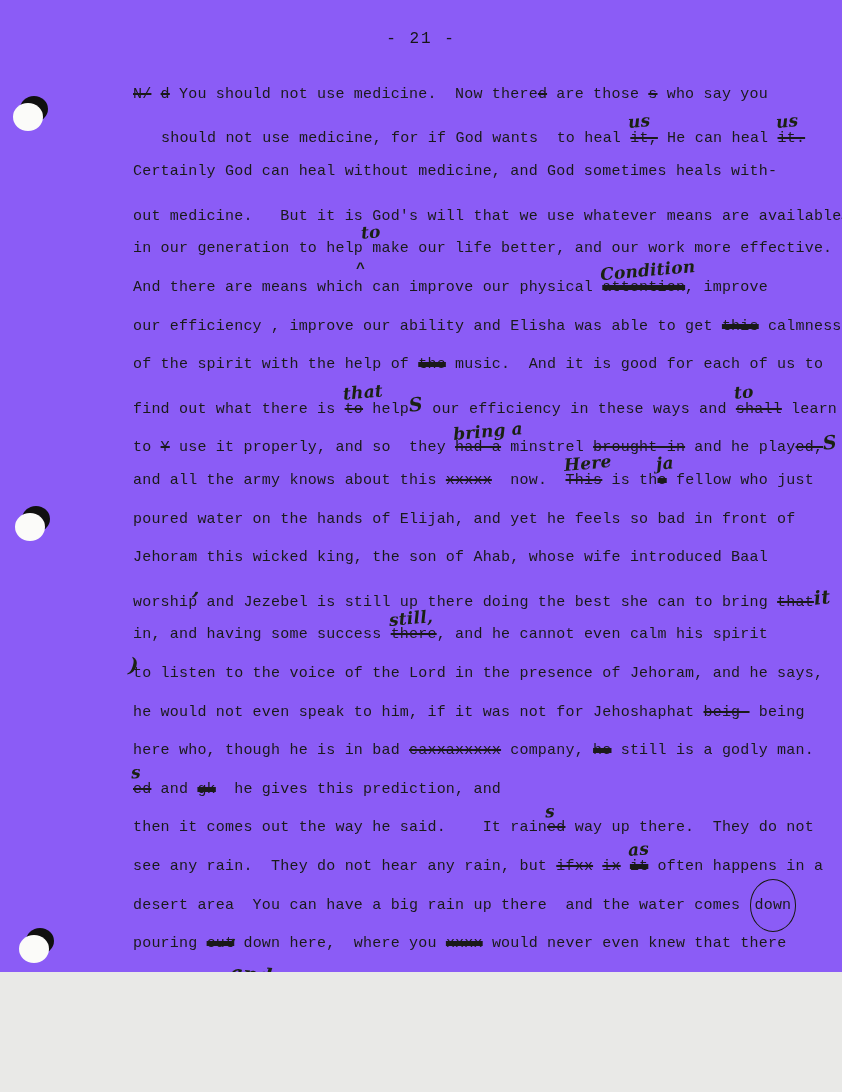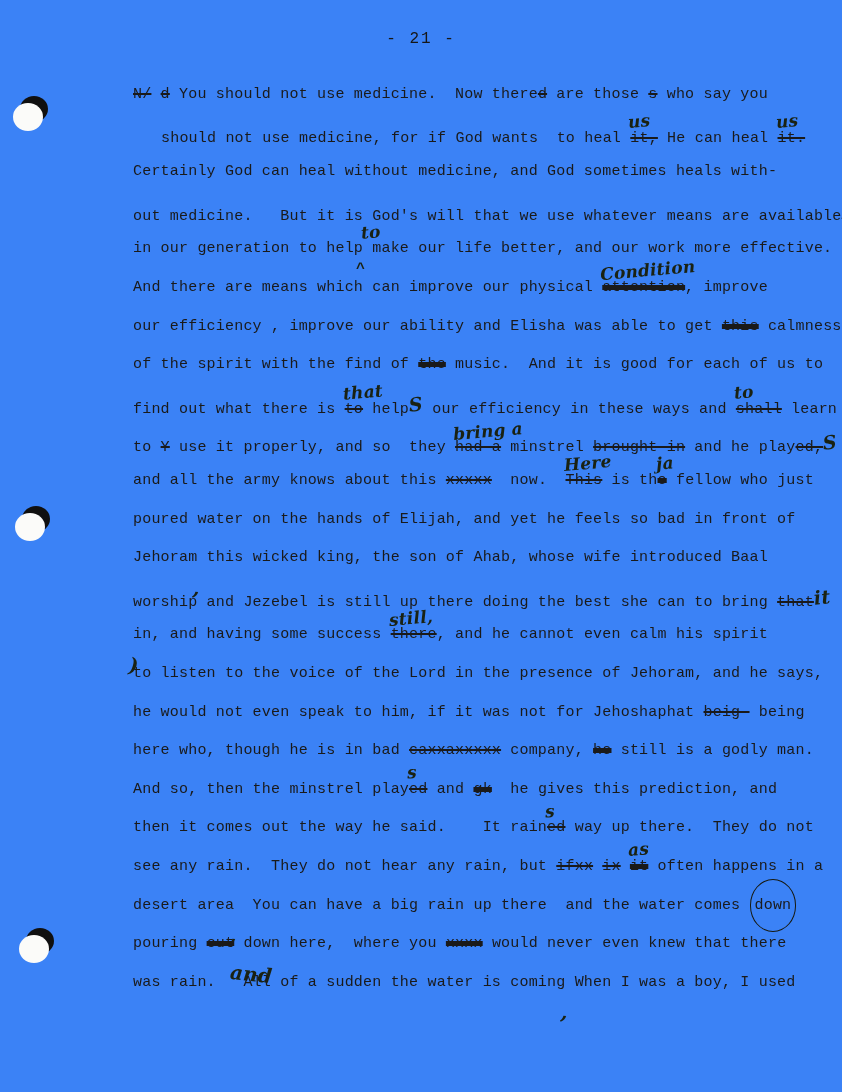--- a/index.html
+++ b/index.html
@@ -1,17 +1,17 @@
 <!DOCTYPE html>
 <html><head>
 <meta charset="utf-8">
 <style>
   html,body{margin:0;padding:0;}
   body{width:842px;height:1092px;background:#e9e9e7;font-family:"Liberation Mono",monospace;}
-  .paper{position:absolute;left:0;top:0;width:842px;height:1092px;background:#3b82f6;overflow:hidden;}
+  .paper{position:absolute;left:0;top:0;width:842px;height:972px;background:#8b5cf6;overflow:hidden;}
   .pageno{position:absolute;left:0;right:0;top:30px;text-align:center;font-size:16px;
           letter-spacing:2px;color:#161616;}
   .line{position:absolute;left:133px;white-space:pre;font-size:15px;color:#1a1a1a;
         letter-spacing:0.2px;}
   .t{}
   .st{text-decoration:line-through;text-decoration-thickness:2px;}
   .sc{text-decoration:line-through;text-decoration-thickness:5px;}
   .ci{border:1.6px solid #17190f;border-radius:50%;padding:17px 4px;}
   .hwa{position:relative;display:inline-block;width:0;overflow:visible;vertical-align:baseline;}
   .hw{font-family:"DejaVu Serif",serif;font-style:italic;font-weight:bold;color:#1a2212;
@@ -31,32 +31,32 @@
 <div class="paper">
   <div class="pageno">- 21 -</div>
   <div id="lines">
       <div class="line" style="top: 86px;"><span class="st">N/</span><span class="t"> </span><span class="st">d</span><span class="t"> You should not use medicine.  Now there</span><span class="st">d</span><span class="t"> are those </span><span class="st">s</span><span class="t"> who say you</span></div>
       <div class="line" style="top: 130px; margin-left: 28px;"><span class="t">should not use medicine, for if God wants  to heal </span><span class="hwa"><span class="hw above">us</span></span><span class="st">it,</span><span class="t"> He can heal </span><span class="hwa"><span class="hw above">us</span></span><span class="st">it.</span></div>
       <div class="line" style="top: 163.2px;"><span class="t">Certainly God can heal without medicine, and God sometimes heals with-</span></div>
       <div class="line" style="top: 201.8px;"><span class="t">out medicine.   But it is God's will that we use whatever means are available</span><span class="hw-inline">X</span></div>
       <div class="line" style="top: 240.4px;"><span class="t">in our generation to help</span><span class="hwa"><span class="hw above">to</span></span><span class="hwa"><span class="caret">^</span></span><span class="t"> make our life better, and our work more effective.</span></div>
       <div class="line" style="top: 279px;"><span class="t">And there are means which can improve our physical </span><span class="hwa"><span class="hw above">Condition</span></span><span class="sc">attention</span><span class="t">, improve</span></div>
       <div class="line" style="top: 317.6px;"><span class="t">our efficiency , improve our ability and Elisha was able to get </span><span class="sc">this</span><span class="t"> calmness</span></div>
-      <div class="line" style="top: 356.2px;"><span class="t">of the spirit with the find of </span><span class="sc">the</span><span class="t"> music.  And it is good for each of us to</span></div>
+      <div class="line" style="top: 356.2px;"><span class="t">of the spirit with the help of </span><span class="sc">the</span><span class="t"> music.  And it is good for each of us to</span></div>
       <div class="line" style="top: 394.8px;"><span class="t">find out what there is </span><span class="hwa"><span class="hw above">that</span></span><span class="st">to</span><span class="t"> help</span><span class="hw-inline">S</span><span class="t"> our efficiency in these ways and </span><span class="hwa"><span class="hw above">to</span></span><span class="st">shall</span><span class="t"> learn</span></div>
       <div class="line" style="top: 433.4px;"><span class="t">to </span><span class="st">Y</span><span class="t"> use it properly, and so  they </span><span class="hwa"><span class="hw above">bring a</span></span><span class="st">had a</span><span class="t"> minstrel </span><span class="st">brought in</span><span class="t"> and he play</span><span class="st">ed,</span><span class="hw-inline">S</span></div>
       <div class="line" style="top: 472px;"><span class="t">and all the army knows about this </span><span class="st">xxxxx</span><span class="t">  now.  </span><span class="hwa"><span class="hw above">Here</span></span><span class="st">This</span><span class="t"> is th</span><span class="hwa"><span class="hw above">ja</span></span><span class="sc">e</span><span class="t"> fellow who just</span></div>
       <div class="line" style="top: 510.6px;"><span class="t">poured water on the hands of Elijah, and yet he feels so bad in front of</span></div>
       <div class="line" style="top: 549.2px;"><span class="t">Jehoram</span><span class="hwa"><span class="hw below">,</span></span><span class="t"> this wicked king, the son of Ahab, whose wife introduced Baal</span></div>
       <div class="line" style="top: 587.8px;"><span class="t">worship and Jezebel is still up there doing the best she can to bring </span><span class="st">that</span><span class="hw-inline">it</span></div>
       <div class="line" style="top: 626.4px;"><span class="hwa"><span class="hw below">)</span></span><span class="t">in, and having some success </span><span class="hwa"><span class="hw above">still,</span></span><span class="st">there</span><span class="t">, and he cannot even calm his spirit</span></div>
       <div class="line" style="top: 665px;"><span class="t">to listen to the voice of the Lord in the presence of Jehoram, and he says,</span></div>
       <div class="line" style="top: 703.6px;"><span class="t">he would not even speak to him, if it was not for Jehoshaphat </span><span class="st">beig-</span><span class="t"> being</span></div>
       <div class="line" style="top: 742.2px;"><span class="t">here who, though he is in bad </span><span class="st">caxxaxxxxx</span><span class="t"> company, </span><span class="sc">he</span><span class="t"> still is a godly man.</span></div>
-      <div class="line" style="top: 780.8px;"><span class="t">And so, then the minstrel play</span><span class="hwa"><span class="hw above">s</span></span><span class="st">ed</span><span class="t"> and </span><span class="sc">gk</span><span class="t">  he gives this prediction, and</span></div>
+      <div class="line" style="top: 780.8px;"><span class="hwa"><span class="hw above">s</span></span><span class="st">ed</span><span class="t"> and </span><span class="sc">gk</span><span class="t">  he gives this prediction, and</span></div>
       <div class="line" style="top: 819.4px;"><span class="t">then it comes out the way he said.    It rain</span><span class="hwa"><span class="hw above">s</span></span><span class="st">ed</span><span class="t"> way up there.  They do not</span></div>
       <div class="line" style="top: 858px;"><span class="t">see any rain.  They do not hear any rain, but </span><span class="st">ifxx</span><span class="t"> </span><span class="st">ix</span><span class="t"> </span><span class="hwa"><span class="hw above">as</span></span><span class="sc">it</span><span class="t"> often happens in a</span></div>
       <div class="line" style="top: 896.6px; text-align: right;"><span class="t">desert area</span><span class="hwa"><span class="hw below">,</span></span><span class="t">  You can have a big rain up there  and the water comes </span><span class="ci">down</span></div>
       <div class="line" style="top: 935.2px;"><span class="t">pouring </span><span class="sc">out</span><span class="hwa"><span class="hw below">and</span></span><span class="t"> down here,  where you </span><span class="sc">xxxx</span><span class="t"> would never even knew that there</span></div>
       <div class="line" style="top: 973.8px;"><span class="t">was rain.   All of a sudden the water is coming</span><span class="hwa"><span class="hw below">,</span></span><span class="t"> When I was a boy, I used</span></div>
     </div>
   <div id="marks">
       <div class="crescent" style="left: 20px; top: 96px;">
         <div class="c1"></div>
         <div class="c2"></div>

